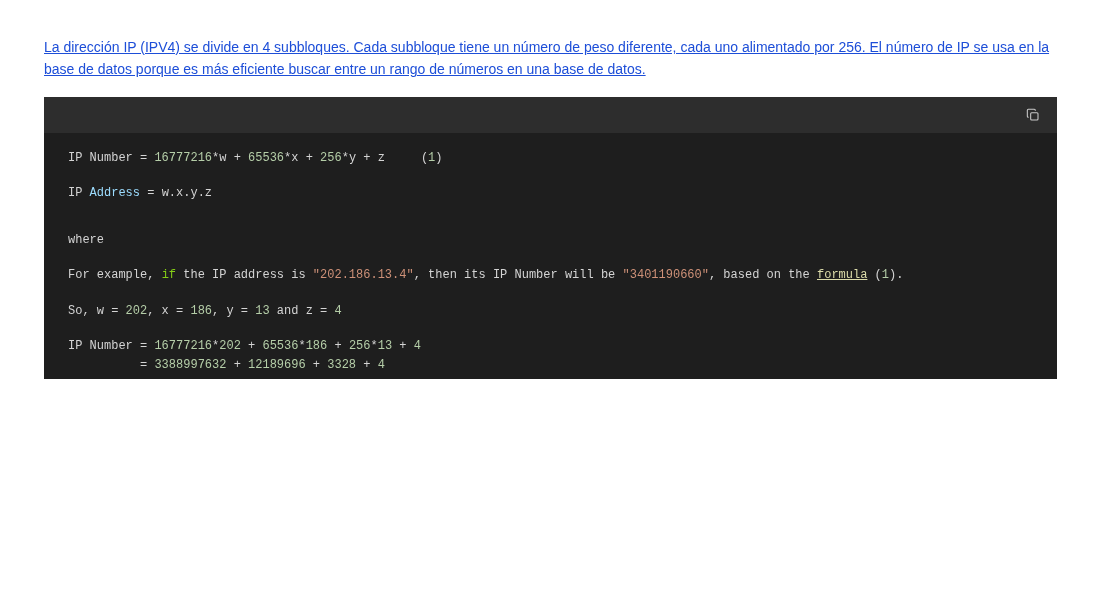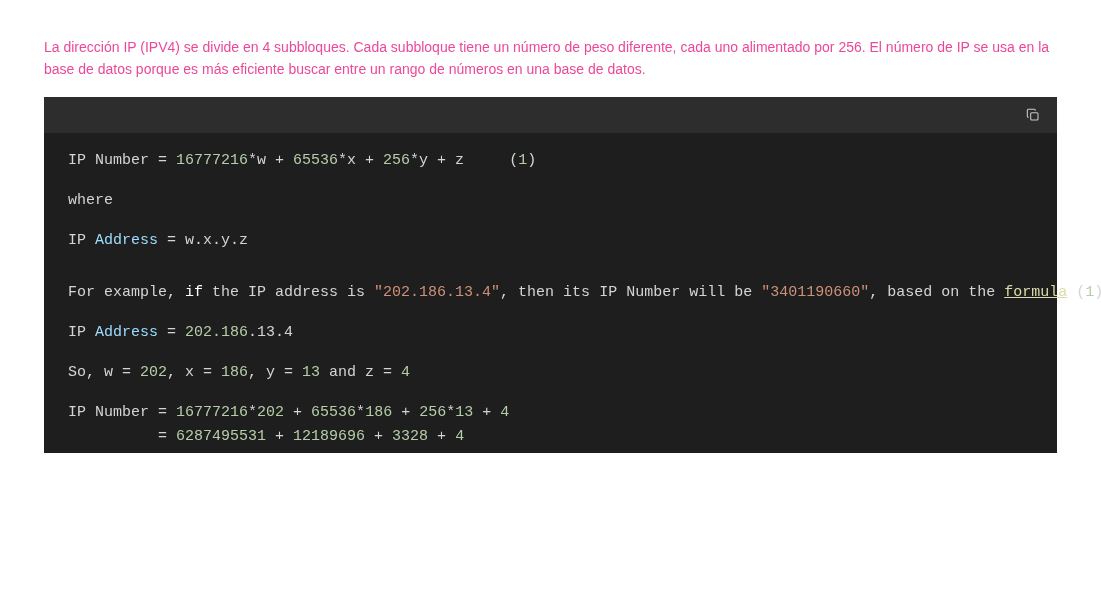--- a/index.html
+++ b/index.html
@@ -4,27 +4,27 @@
   <style>
     * { box-sizing: border-box; margin: 0; padding: 0; }
     body {
       background: #ffffff;
       font-family: "Segoe UI", Tahoma, Geneva, Verdana, sans-serif;
       color: #333;
       font-size: 14px;
       line-height: 1.6;
     }
     .page { padding: 36px 44px 20px 44px; max-width: 1101px; }
-    .para { margin-bottom: 16px; color: #ec4899; }
+    .para { margin-bottom: 16px; color: #1d4ed8; text-decoration: underline; }
 
     .code-block {
       background: #1e1e1e;
       color: #d4d4d4;
       font-family: Consolas, "Courier New", monospace;
-      font-size: 15px;
+      font-size: 12px;
       position: relative;
       margin-top: 10px;
       padding-bottom: 4px;
     }
     .code-header {
       height: 36px;
       background: #2d2d2d;
       display: flex;
       justify-content: flex-end;
       align-items: center;
@@ -41,21 +41,21 @@
     }
     .copy-btn svg { width: 16px; height: 16px; }
     .code-body { padding: 16px 24px 0 24px; }
     .code-line { margin-bottom: 16px; white-space: pre; }
     .code-line.tight { margin-bottom: 0; }
     .code-line.spacer { margin-bottom: 28px; }
 
     
     .t-plain  { color: #d4d4d4; }
     .t-num    { color: #b5cea8; }
-    .t-kw     { color: #ffffff; }
+    .t-kw     { color: #84cc16; }
     .t-str    { color: #ce9178; }
     .t-var    { color: #9cdcfe; }
     .t-func   { color: #dcdcaa; text-decoration: underline; }
   </style>
 </head>
 <body>
 
 <div class="page">
 
   <p class="para">La dirección IP (IPV4) se divide en 4 subbloques. Cada subbloque tiene un número de peso diferente, cada uno alimentado por 256. El número de IP se usa en la base de datos porque es más eficiente buscar entre un rango de números en una base de datos.</p>
@@ -66,31 +66,30 @@
         <svg viewBox="0 0 24 24" fill="none" stroke="currentColor" stroke-width="1.6">
           <rect x="8.5" y="8.5" width="11" height="11" rx="1.5"></rect>
           <path d="M5.5 15.5 H5 a1.5 1.5 0 0 1 -1.5 -1.5 V5 A1.5 1.5 0 0 1 5 3.5 h9 A1.5 1.5 0 0 1 15.5 5 v0.5"></path>
         </svg>
       </span>
     </div>
     <div class="code-body">
 
       <div class="code-line"><span class="t-plain">IP Number = </span><span class="t-num">16777216</span><span class="t-plain">*w + </span><span class="t-num">65536</span><span class="t-plain">*x + </span><span class="t-num">256</span><span class="t-plain">*y + z     (</span><span class="t-num">1</span><span class="t-plain">)</span></div>
 
+      <div class="code-line spacer"><span class="t-plain">IP </span><span class="t-var">Address</span><span class="t-plain"> = w.x.y.z</span></div>
+
       <div class="code-line"><span class="t-plain">where</span></div>
-
-      <div class="code-line spacer"><span class="t-plain">IP </span><span class="t-var">Address</span><span class="t-plain"> = w.x.y.z</span></div>
 
       <div class="code-line"><span class="t-plain">For example, </span><span class="t-kw">if</span><span class="t-plain"> the IP address is </span><span class="t-str">"202.186.13.4"</span><span class="t-plain">, then its IP Number will be </span><span class="t-str">"3401190660"</span><span class="t-plain">, based on the </span><span class="t-func">formula</span><span class="t-plain"> (</span><span class="t-num">1</span><span class="t-plain">).</span></div>
 
-      <div class="code-line"><span class="t-plain">IP </span><span class="t-var">Address</span><span class="t-plain"> = </span><span class="t-num">202.186</span><span class="t-plain">.13.4</span></div>
 
       <div class="code-line"><span class="t-plain">So, w = </span><span class="t-num">202</span><span class="t-plain">, x = </span><span class="t-num">186</span><span class="t-plain">, y = </span><span class="t-num">13</span><span class="t-plain"> and z = </span><span class="t-num">4</span></div>
 
       <div class="code-line tight"><span class="t-plain">IP Number = </span><span class="t-num">16777216</span><span class="t-plain">*</span><span class="t-num">202</span><span class="t-plain"> + </span><span class="t-num">65536</span><span class="t-plain">*</span><span class="t-num">186</span><span class="t-plain"> + </span><span class="t-num">256</span><span class="t-plain">*</span><span class="t-num">13</span><span class="t-plain"> + </span><span class="t-num">4</span></div>
 
-      <div class="code-line tight"><span class="t-plain">          = </span><span class="t-num">6287495531</span><span class="t-plain"> + </span><span class="t-num">12189696</span><span class="t-plain"> + </span><span class="t-num">3328</span><span class="t-plain"> + </span><span class="t-num">4</span></div>
+      <div class="code-line tight"><span class="t-plain">          = </span><span class="t-num">3388997632</span><span class="t-plain"> + </span><span class="t-num">12189696</span><span class="t-plain"> + </span><span class="t-num">3328</span><span class="t-plain"> + </span><span class="t-num">4</span></div>
 
 
     </div>
   </div>
 
 </div>
 
 </body></html>

